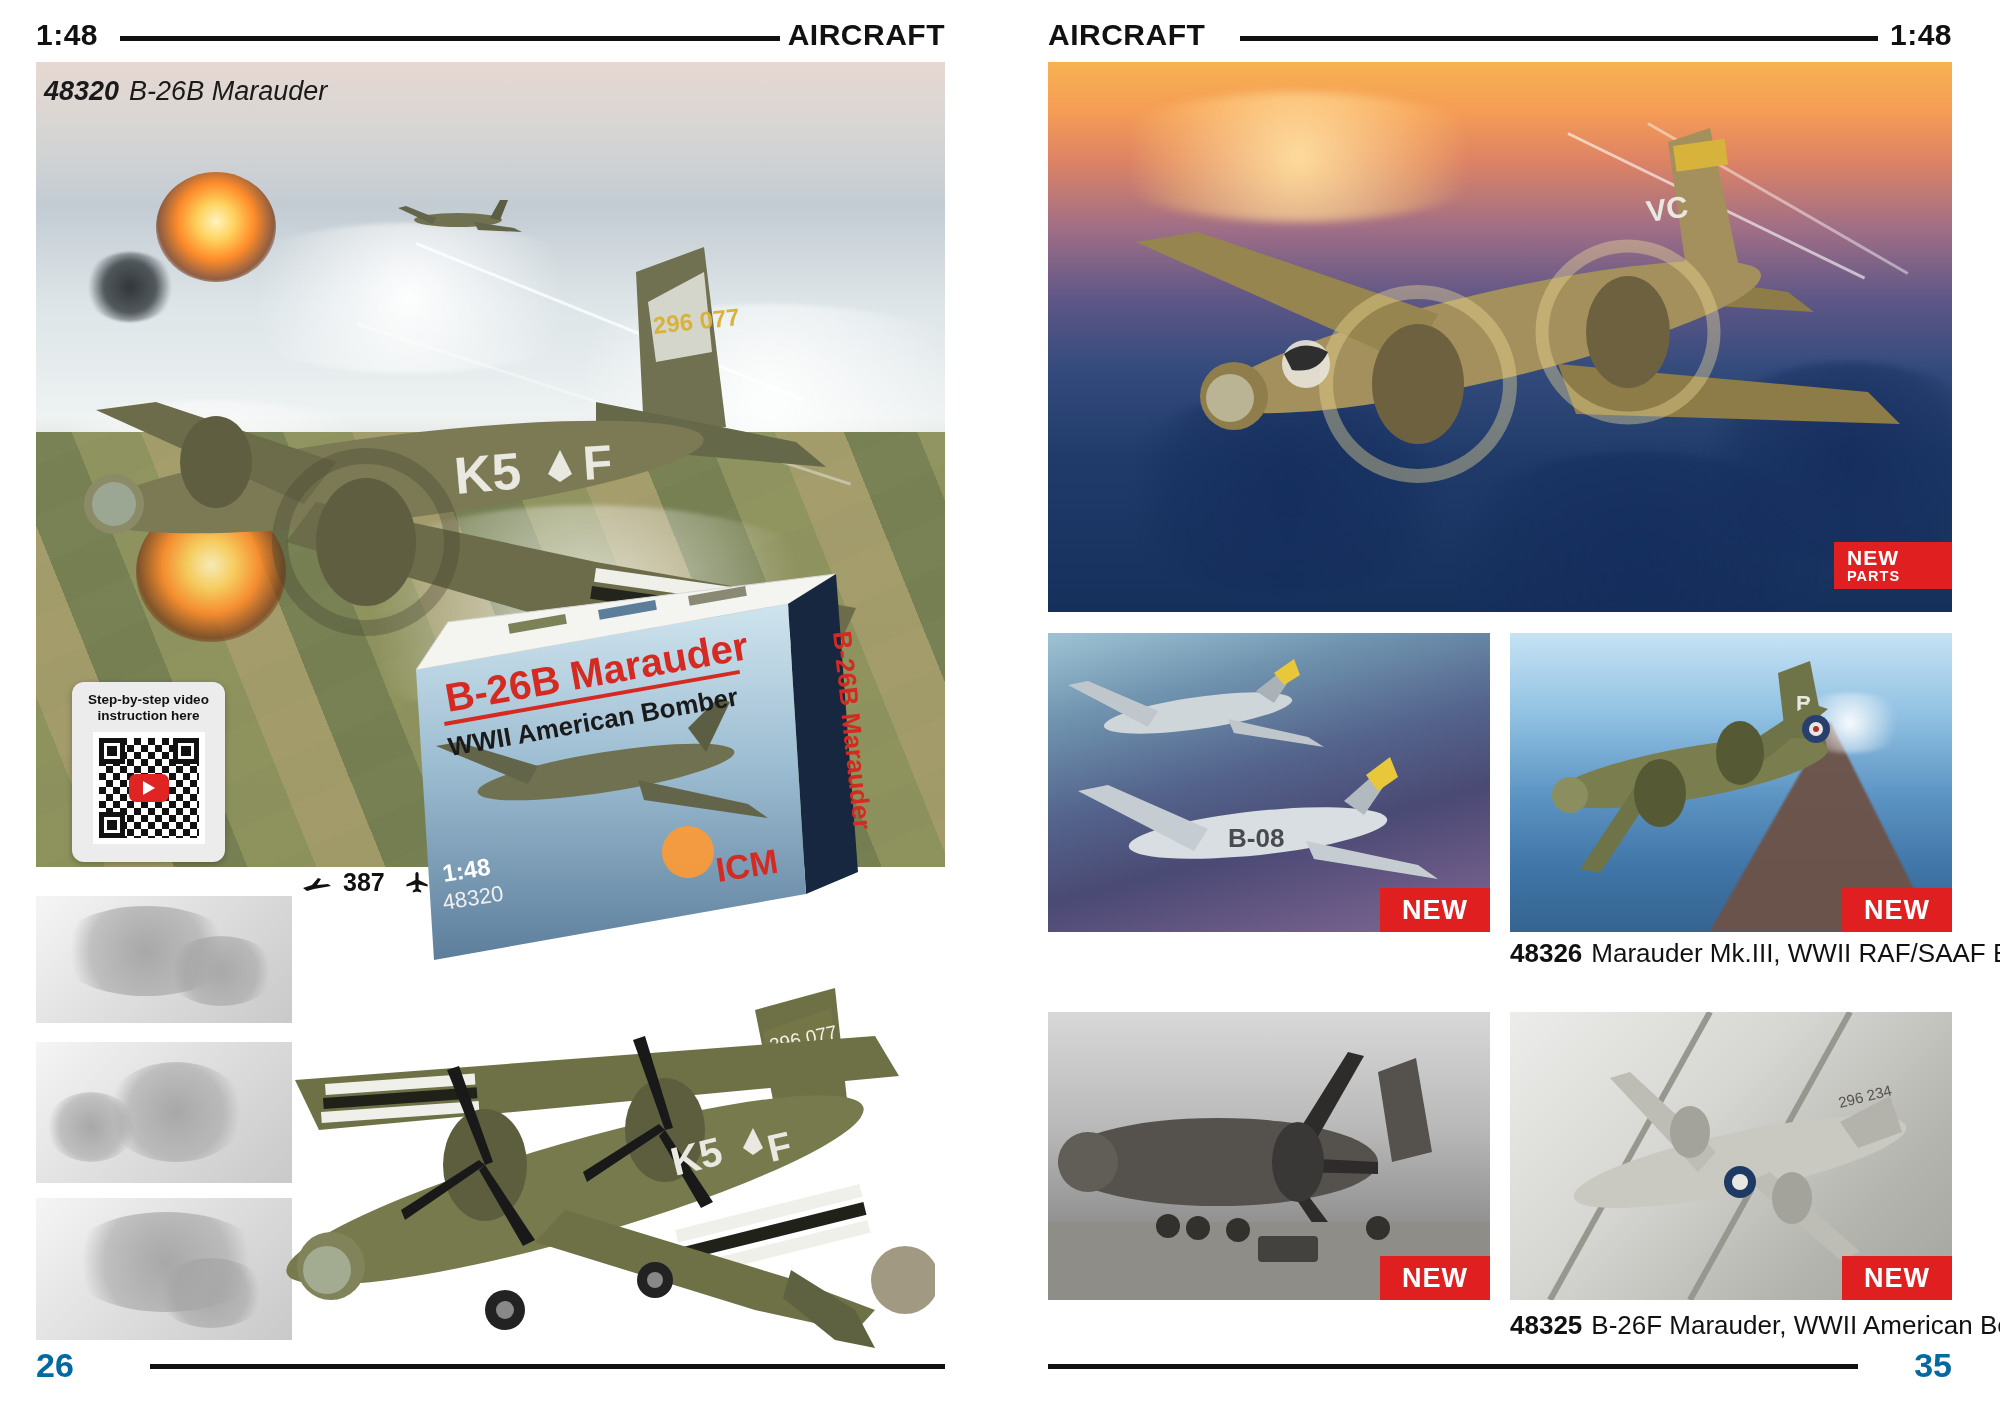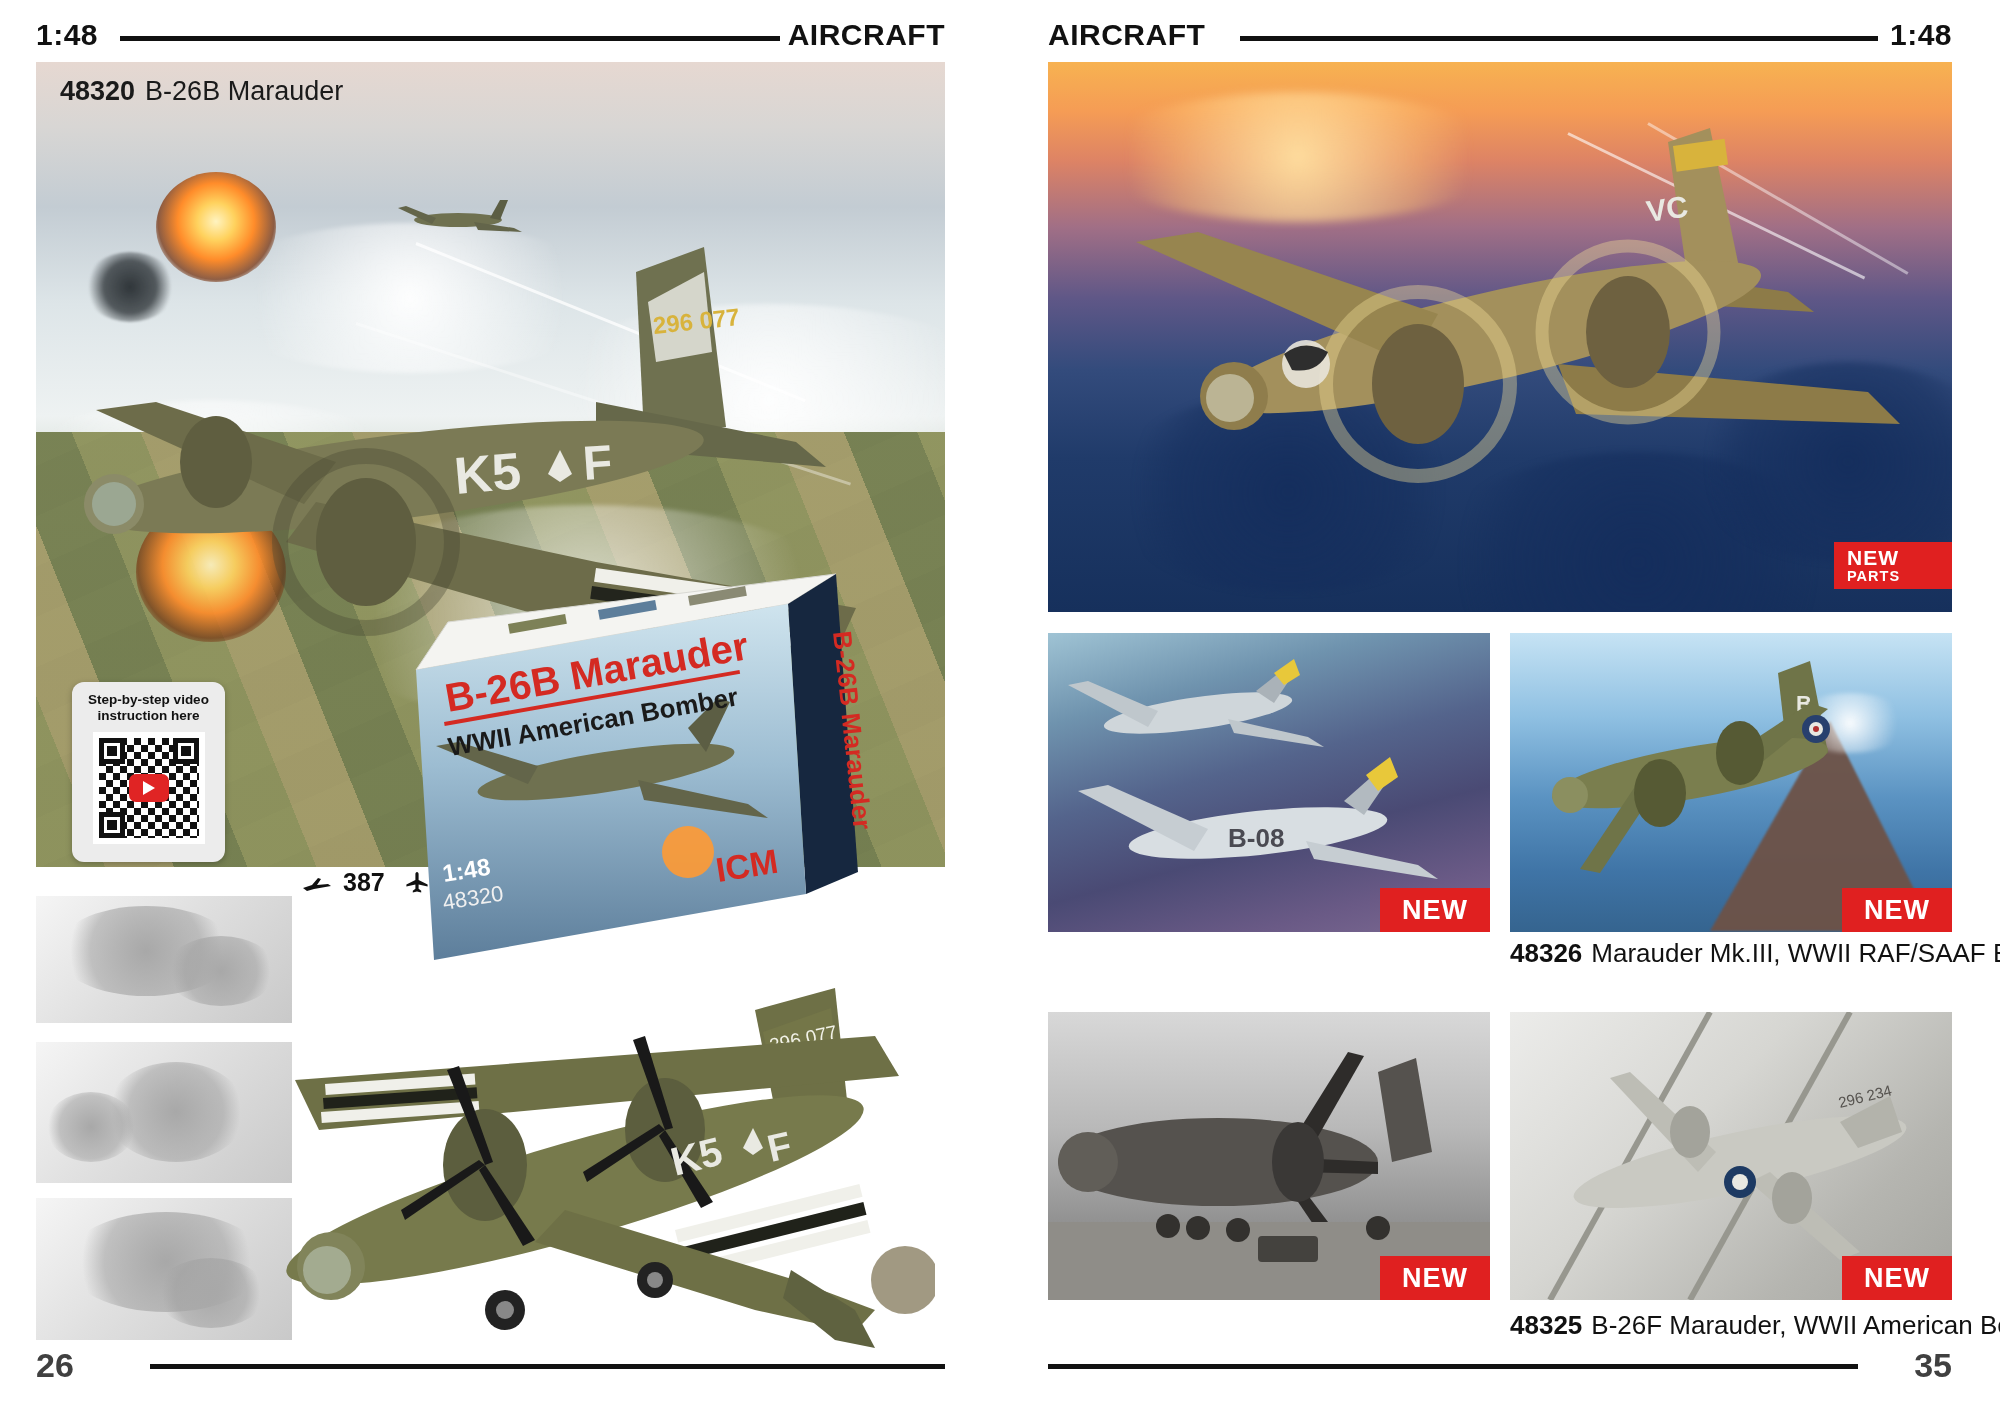--- a/index.html
+++ b/index.html
@@ -3,21 +3,21 @@
 <meta charset="utf-8">
 <style>
   html,body{margin:0;padding:0;background:#fff;}
   #canvas{position:relative;width:2000px;height:1414px;background:#ffffff;overflow:hidden;
           font-family:"Liberation Sans",sans-serif;color:#121212;padding-left:22px;}
   .abs{position:absolute;}
 
   
   .hdr{font-weight:bold;font-size:30px;letter-spacing:.5px;color:#111;}
   .rule{background:#111;height:5px;}
-  .pagenum{font-weight:bold;font-size:34px;color:#404040;}
+  .pagenum{font-weight:bold;font-size:34px;color:#0369a1;}
 
   
   .art{overflow:hidden;background:linear-gradient(180deg,#e6d8d1 0%,#d8d6d4 8%,#c3ccd3 18%,#dde5e8 30%,#eef2f2 44%,#d3dbd2 52%,#c2ccbd 58%);}
   .farmland{left:0;right:0;top:46%;bottom:0;
     background:
       repeating-linear-gradient(68deg,rgba(146,150,96,.85) 0 64px,rgba(170,160,110,.85) 64px 128px,rgba(118,128,82,.85) 128px 196px),
       repeating-linear-gradient(-24deg,rgba(120,130,80,.5) 0 46px,rgba(92,102,62,.5) 46px 92px),
       linear-gradient(180deg,#9aa077,#6e7a4c);}
   .cloud{border-radius:50%;filter:blur(2px);}
   .explosion{width:120px;height:110px;border-radius:50%;
@@ -118,21 +118,21 @@
       <rect x="556" y="374" width="206" height="13" transform="rotate(8 556 374)" fill="#23251d"></rect>
       <rect x="552" y="392" width="212" height="13" transform="rotate(8 552 392)" fill="#f0f0ea"></rect>
       <ellipse cx="330" cy="330" rx="50" ry="64" fill="#5f5e40"></ellipse>
       <circle cx="330" cy="330" r="86" fill="none" stroke="rgba(70,70,50,.35)" stroke-width="16"></circle>
       <ellipse cx="180" cy="250" rx="36" ry="46" fill="#5f5e40"></ellipse>
       <text x="420" y="282" transform="rotate(-5 420 282)" font-size="52" font-weight="bold" fill="#e9e9e2">K5</text>
       <polygon points="512,262 524,238 536,262 524,270" fill="#e9e9e2"></polygon>
       <text x="548" y="268" transform="rotate(-4 548 268)" font-size="48" font-weight="bold" fill="#e9e9e2">F</text>
     </svg>
 
-    <div class="abs art-title" style="left:24px;top:14px;">
+    <div class="abs art-title" style="left:8px;top:14px;font-style:italic;">
       <b>48320</b><span>B-26B Marauder</span>
     </div>
 
     <div class="abs qrcard" style="left:36px;top:620px;">
       <div class="lbl">Step-by-step video instruction here</div>
 
       <div class="qrbox">
         <div class="qrpat"></div>
         <div class="finder" style="left:6px;top:6px;"></div>
         <div class="finder" style="right:6px;top:6px;"></div>

